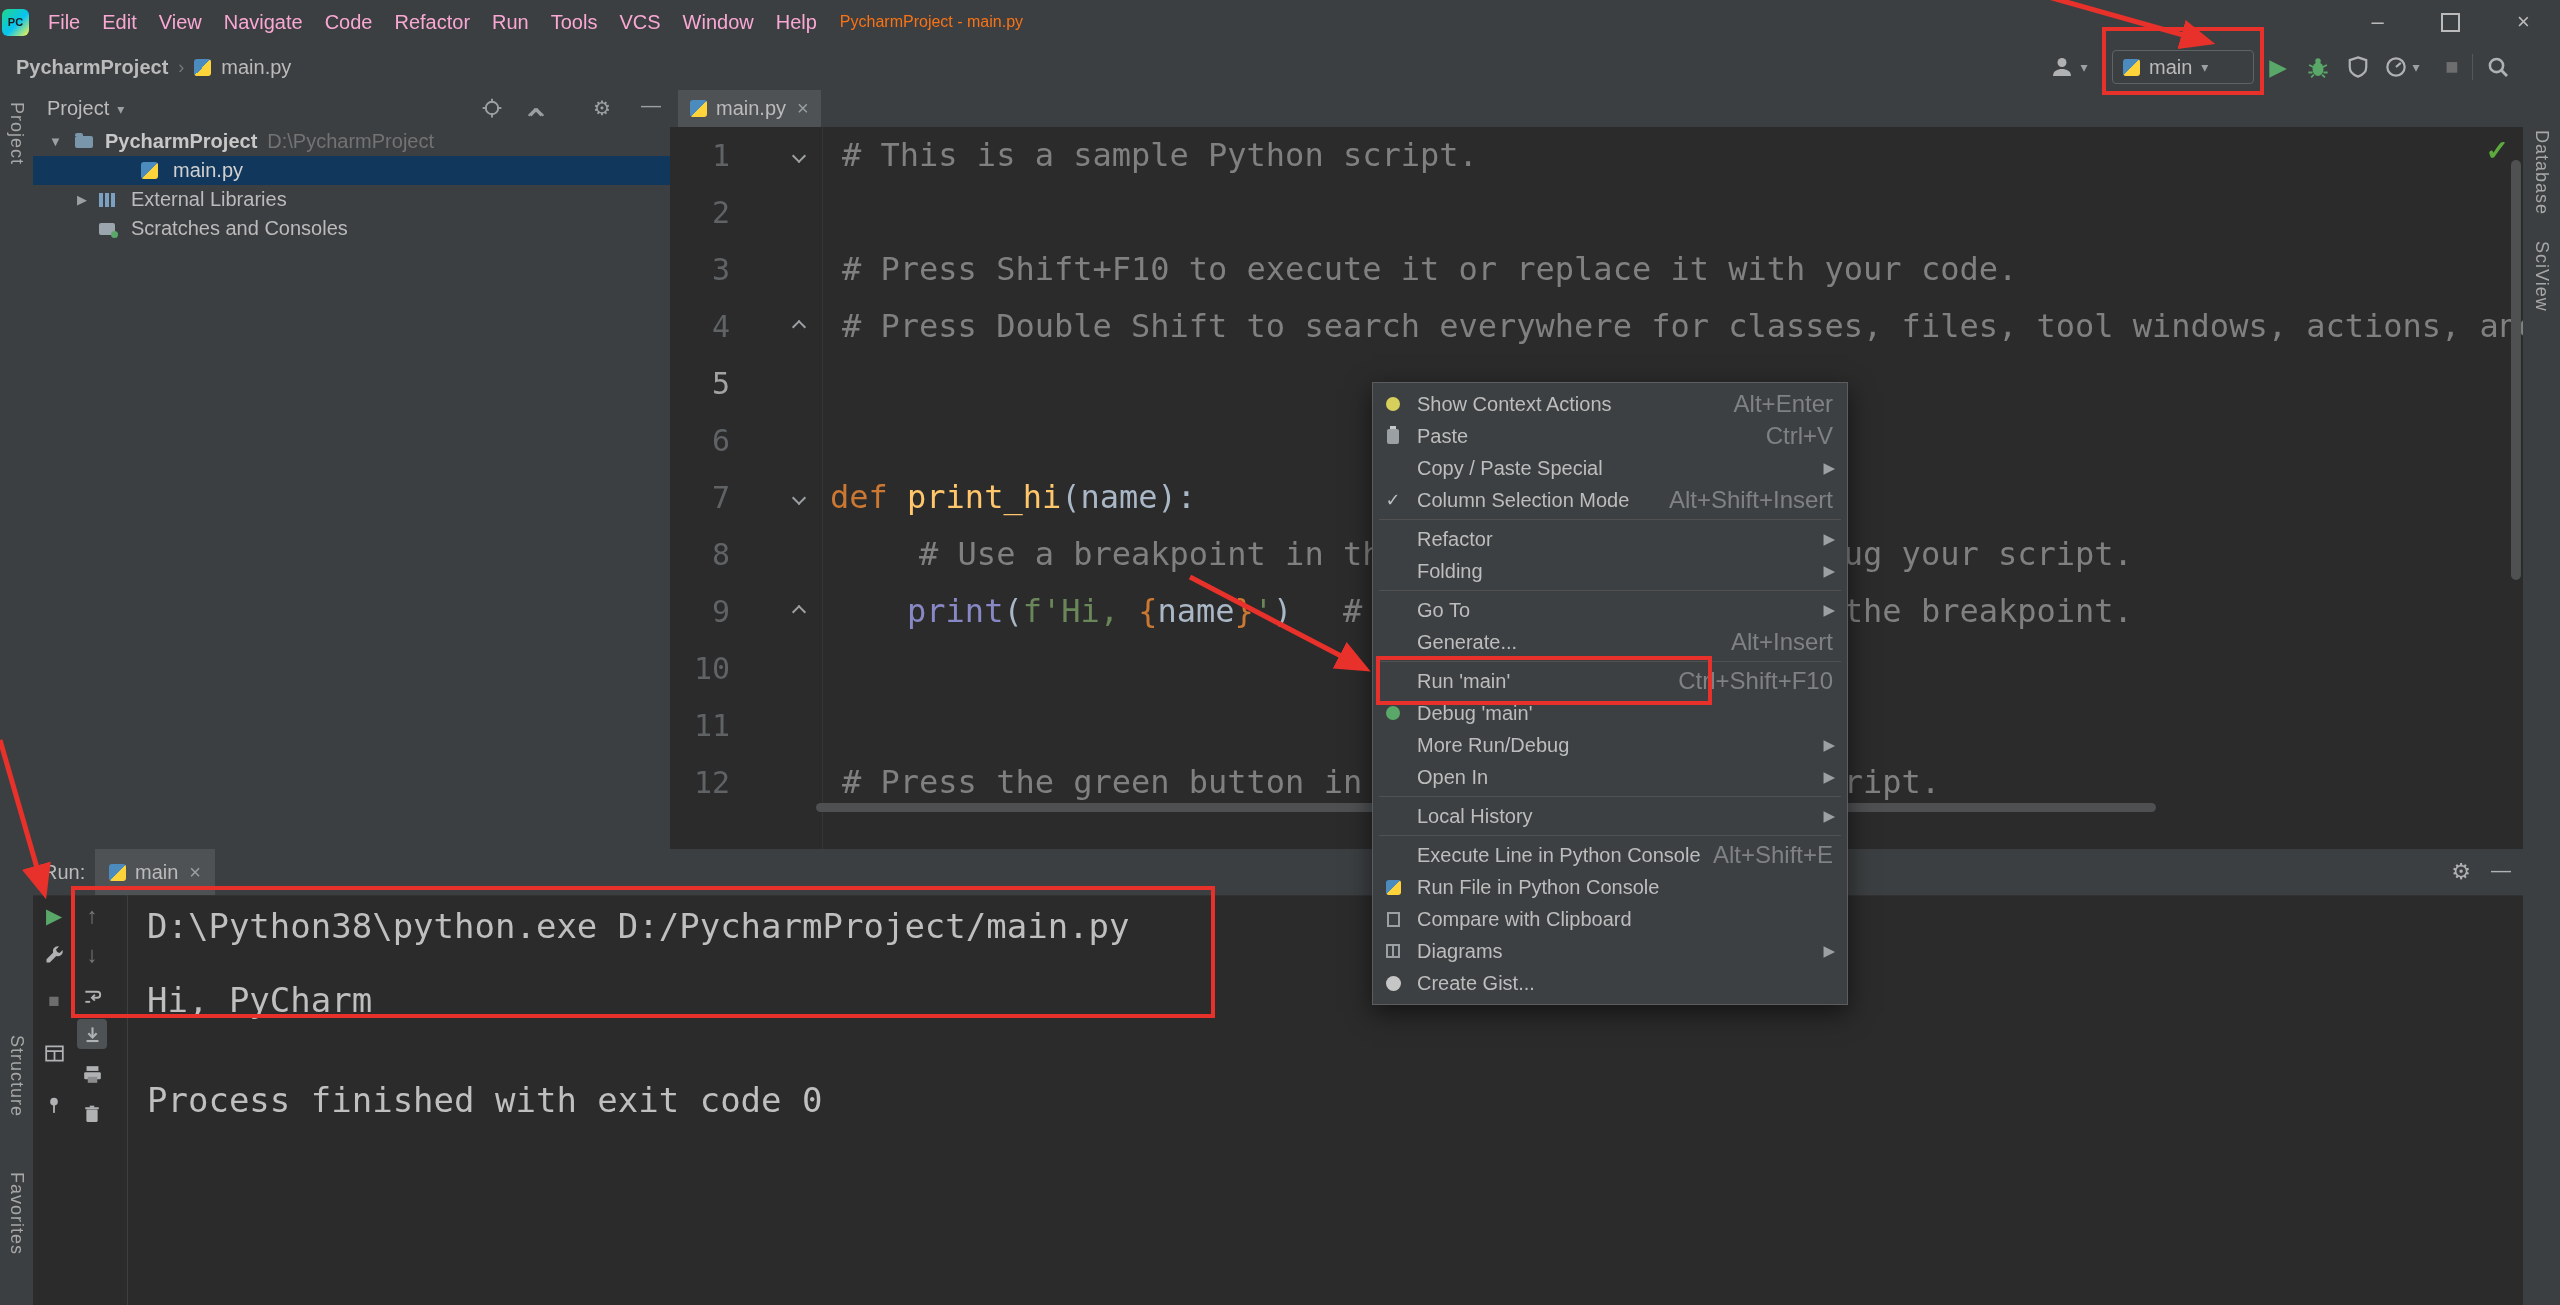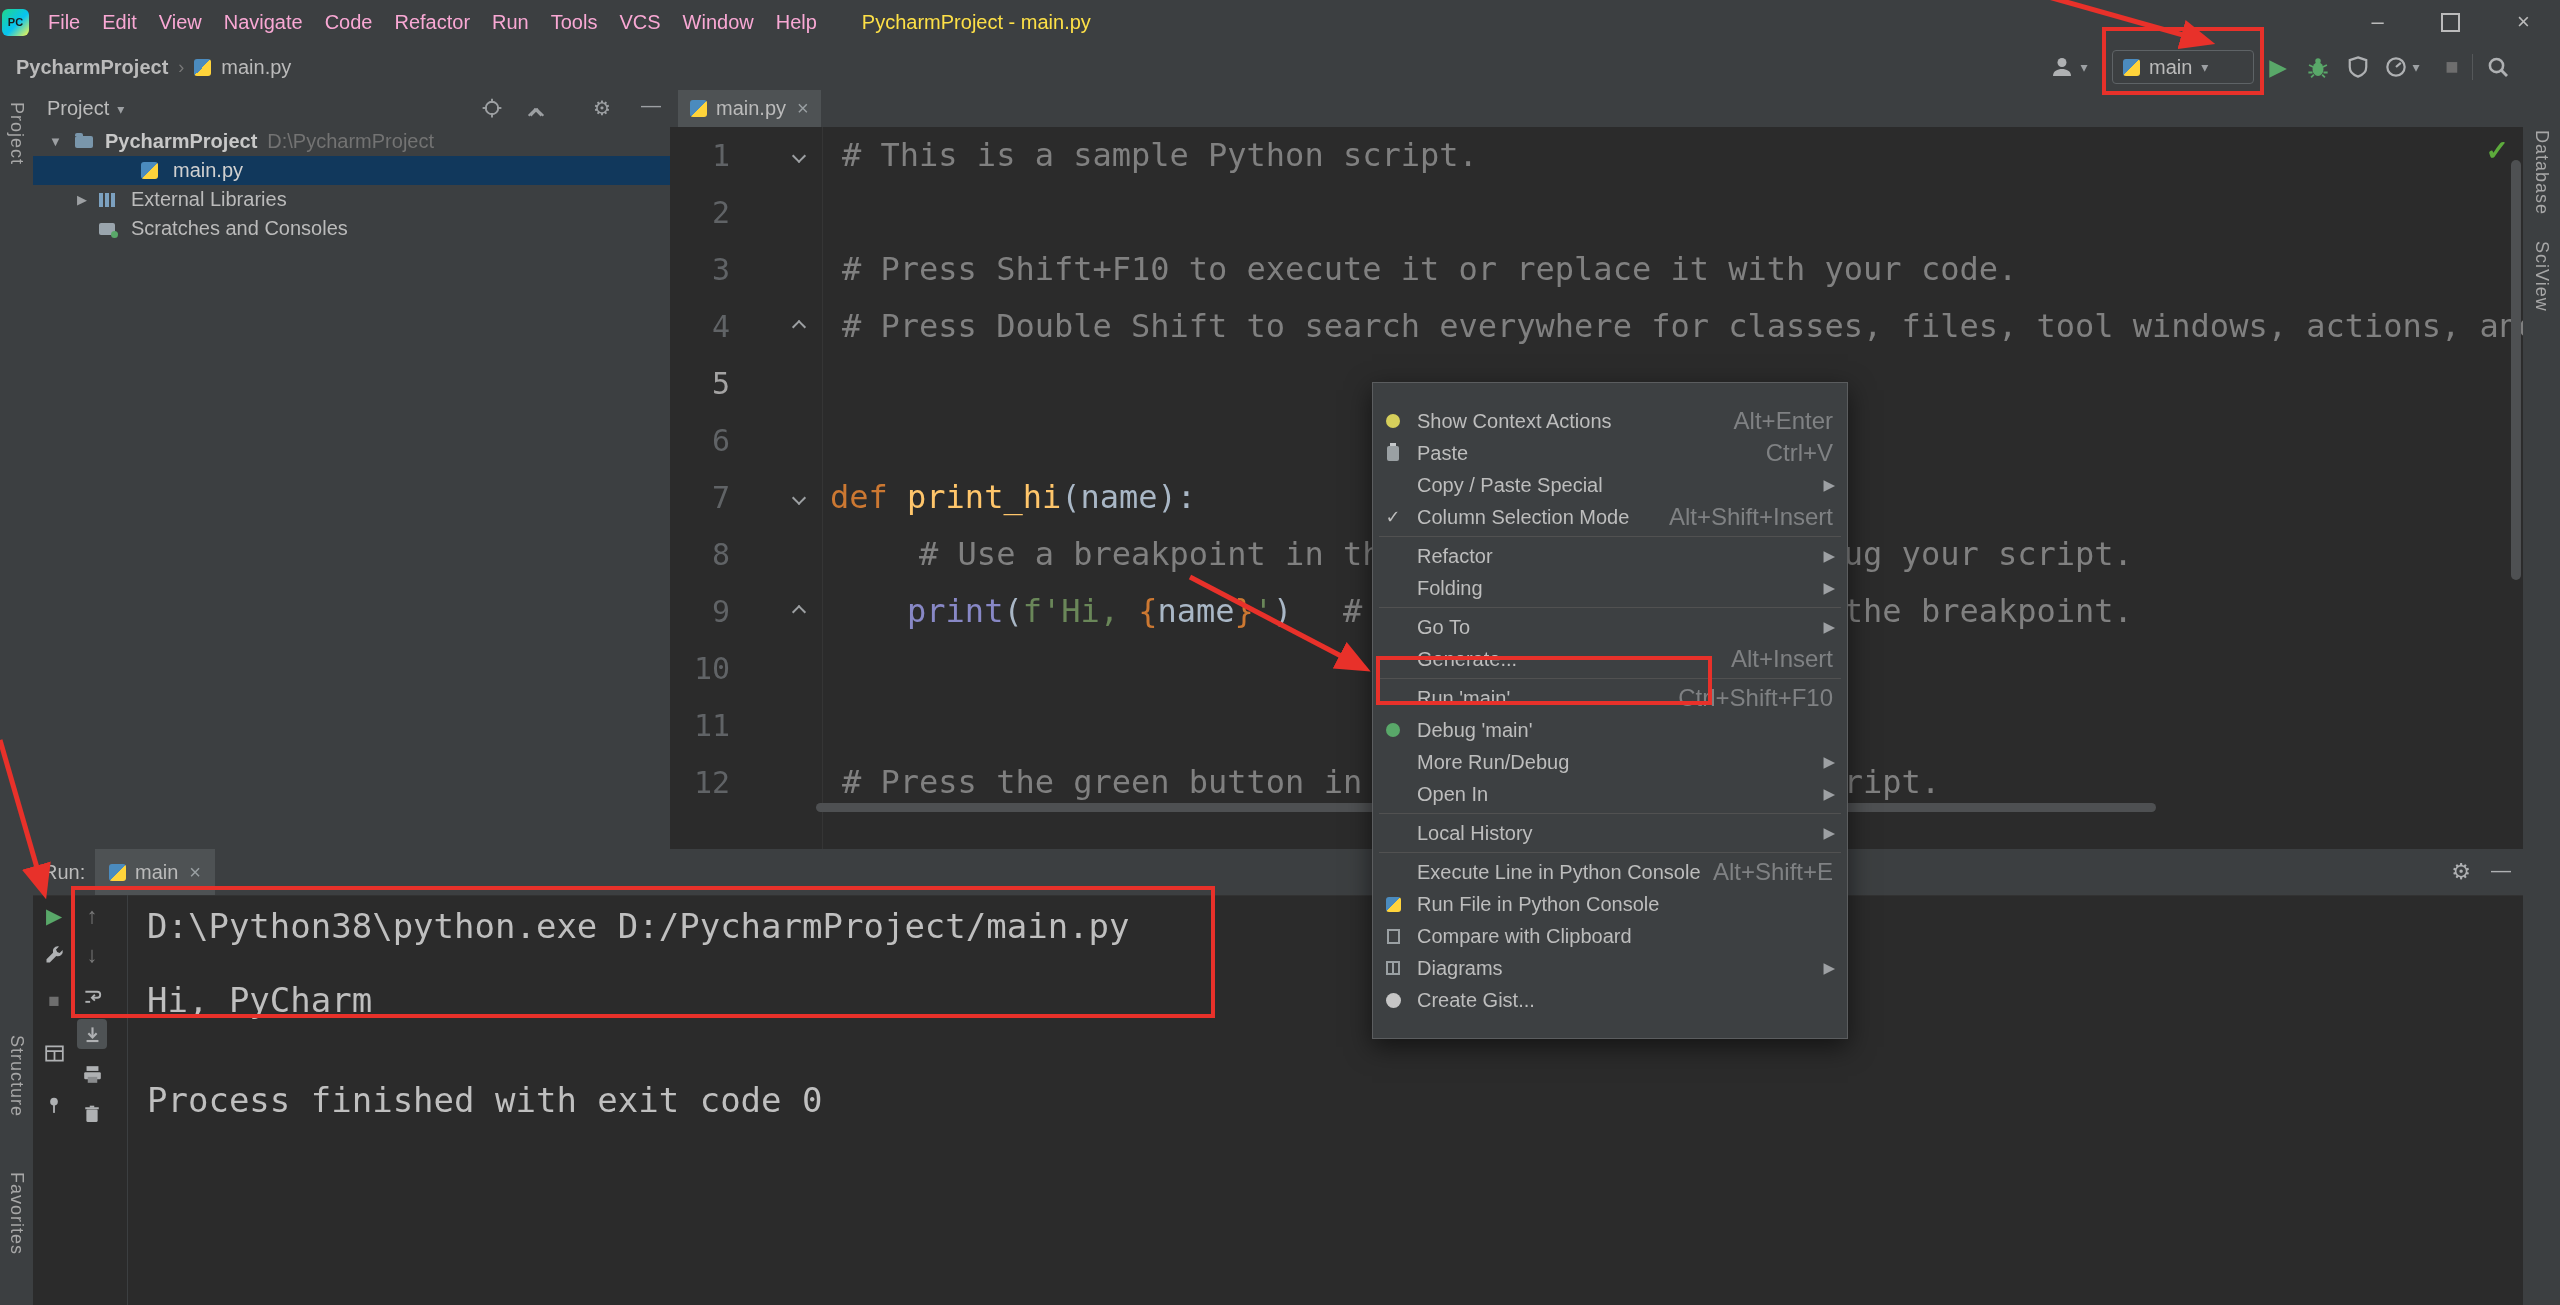--- a/index.html
+++ b/index.html
@@ -6,21 +6,21 @@
     font-family:"Liberation Sans",sans-serif;color:#bbbbbb;}
   #app{position:absolute;inset:0;width:2560px;height:1305px;}
 
   
   #titlebar{position:absolute;left:0;top:0;width:2560px;height:44px;background:#3c3f41;
     border-bottom:1px solid #282828;display:flex;align-items:center;}
   #logo{width:27px;height:27px;border-radius:6px;margin-left:2px;
     background:linear-gradient(135deg,#21d789 0%,#07c3f2 55%,#fcf84a 100%);
     display:flex;align-items:center;justify-content:center;font-size:11px;font-weight:bold;color:#1b1b1b;}
   .menu-item{font-size:20px;color:#f9a8d4;padding:0 11px;line-height:44px;cursor:default;}
-  #win-title{font-size:20px;color:#fde047;margin-left:34px;}
+  #win-title{font-size:16px;color:#f97316;margin-left:12px;}
   #win-controls{position:absolute;right:0;top:0;height:44px;display:flex;}
   .win-btn{width:73px;height:44px;display:flex;align-items:center;justify-content:center;color:#bbbbbb;font-size:22px;}
   .max-glyph{width:15px;height:15px;border:2px solid #bbbbbb;display:inline-block;}
 
   
   #navbar{position:absolute;left:0;top:44px;width:2560px;height:46px;background:#3c3f41;border-bottom:1px solid #282828;}
   #breadcrumbs{position:absolute;left:16px;top:0;height:46px;display:flex;align-items:center;gap:10px;font-size:20px;}
   .crumb-sep{color:#787878;font-size:18px;}
   .py-ico{width:17px;height:17px;border-radius:3px;display:inline-block;flex:none;
     background:linear-gradient(135deg,#4b8bbe 0 50%,#ffd43b 50% 100%);}
@@ -81,21 +81,21 @@
   #run-tab{position:absolute;left:62px;top:0;height:46px;background:#4e5254;display:flex;align-items:center;gap:9px;padding:0 14px;font-size:20px;}
   .rh-icon{position:absolute;top:10px;color:#afb1b3;font-size:22px;}
   .run-colbtn{position:absolute;width:30px;height:30px;display:flex;align-items:center;justify-content:center;}
   .run-colbtn.sel{background:#4e5254;border-radius:4px;}
   #run-col-sep{position:absolute;left:94px;top:46px;bottom:0;width:1px;background:#3c3f41;}
   .con-line{position:absolute;left:114px;height:58px;line-height:58px;font-family:"DejaVu Sans Mono",monospace;font-size:34px;color:#bfbfbf;white-space:pre;}
   .arrow-glyph{font-size:22px;color:#787878;}
 
   
   #context-menu{position:absolute;left:1372px;top:382px;width:474px;background:#3d4042;border:1px solid #5b5d5f;
-    box-shadow:0 8px 24px rgba(0,0,0,.55);padding:22px 0;z-index:50;}
+    box-shadow:0 8px 24px rgba(0,0,0,.55);padding:5px 0;z-index:50;}
   .cm-item{position:relative;height:32px;line-height:32px;font-size:20px;color:#bdbdbd;padding-left:44px;white-space:nowrap;}
   .cm-short{position:absolute;right:14px;top:0;color:#7f8183;font-size:24px;}
   .cm-sub{position:absolute;right:12px;top:0;color:#9da0a3;font-size:15px;}
   .cm-sep{height:7px;position:relative;}
   .cm-sep::after{content:"";position:absolute;left:6px;right:6px;top:3px;height:1px;background:#515151;}
   .cm-ico{position:absolute;left:11px;top:7px;width:18px;height:18px;display:flex;align-items:center;justify-content:center;}
   .bulb{width:14px;height:14px;border-radius:50%;background:#d6cf5b;}
   .paste-ico{width:12px;height:15px;background:#9aa0a3;border-radius:2px;position:relative;}
   .paste-ico::before{content:"";position:absolute;top:-3px;left:3px;width:6px;height:3px;background:#c5c8ca;}
   .check-glyph{color:#bdbdbd;font-size:18px;}

